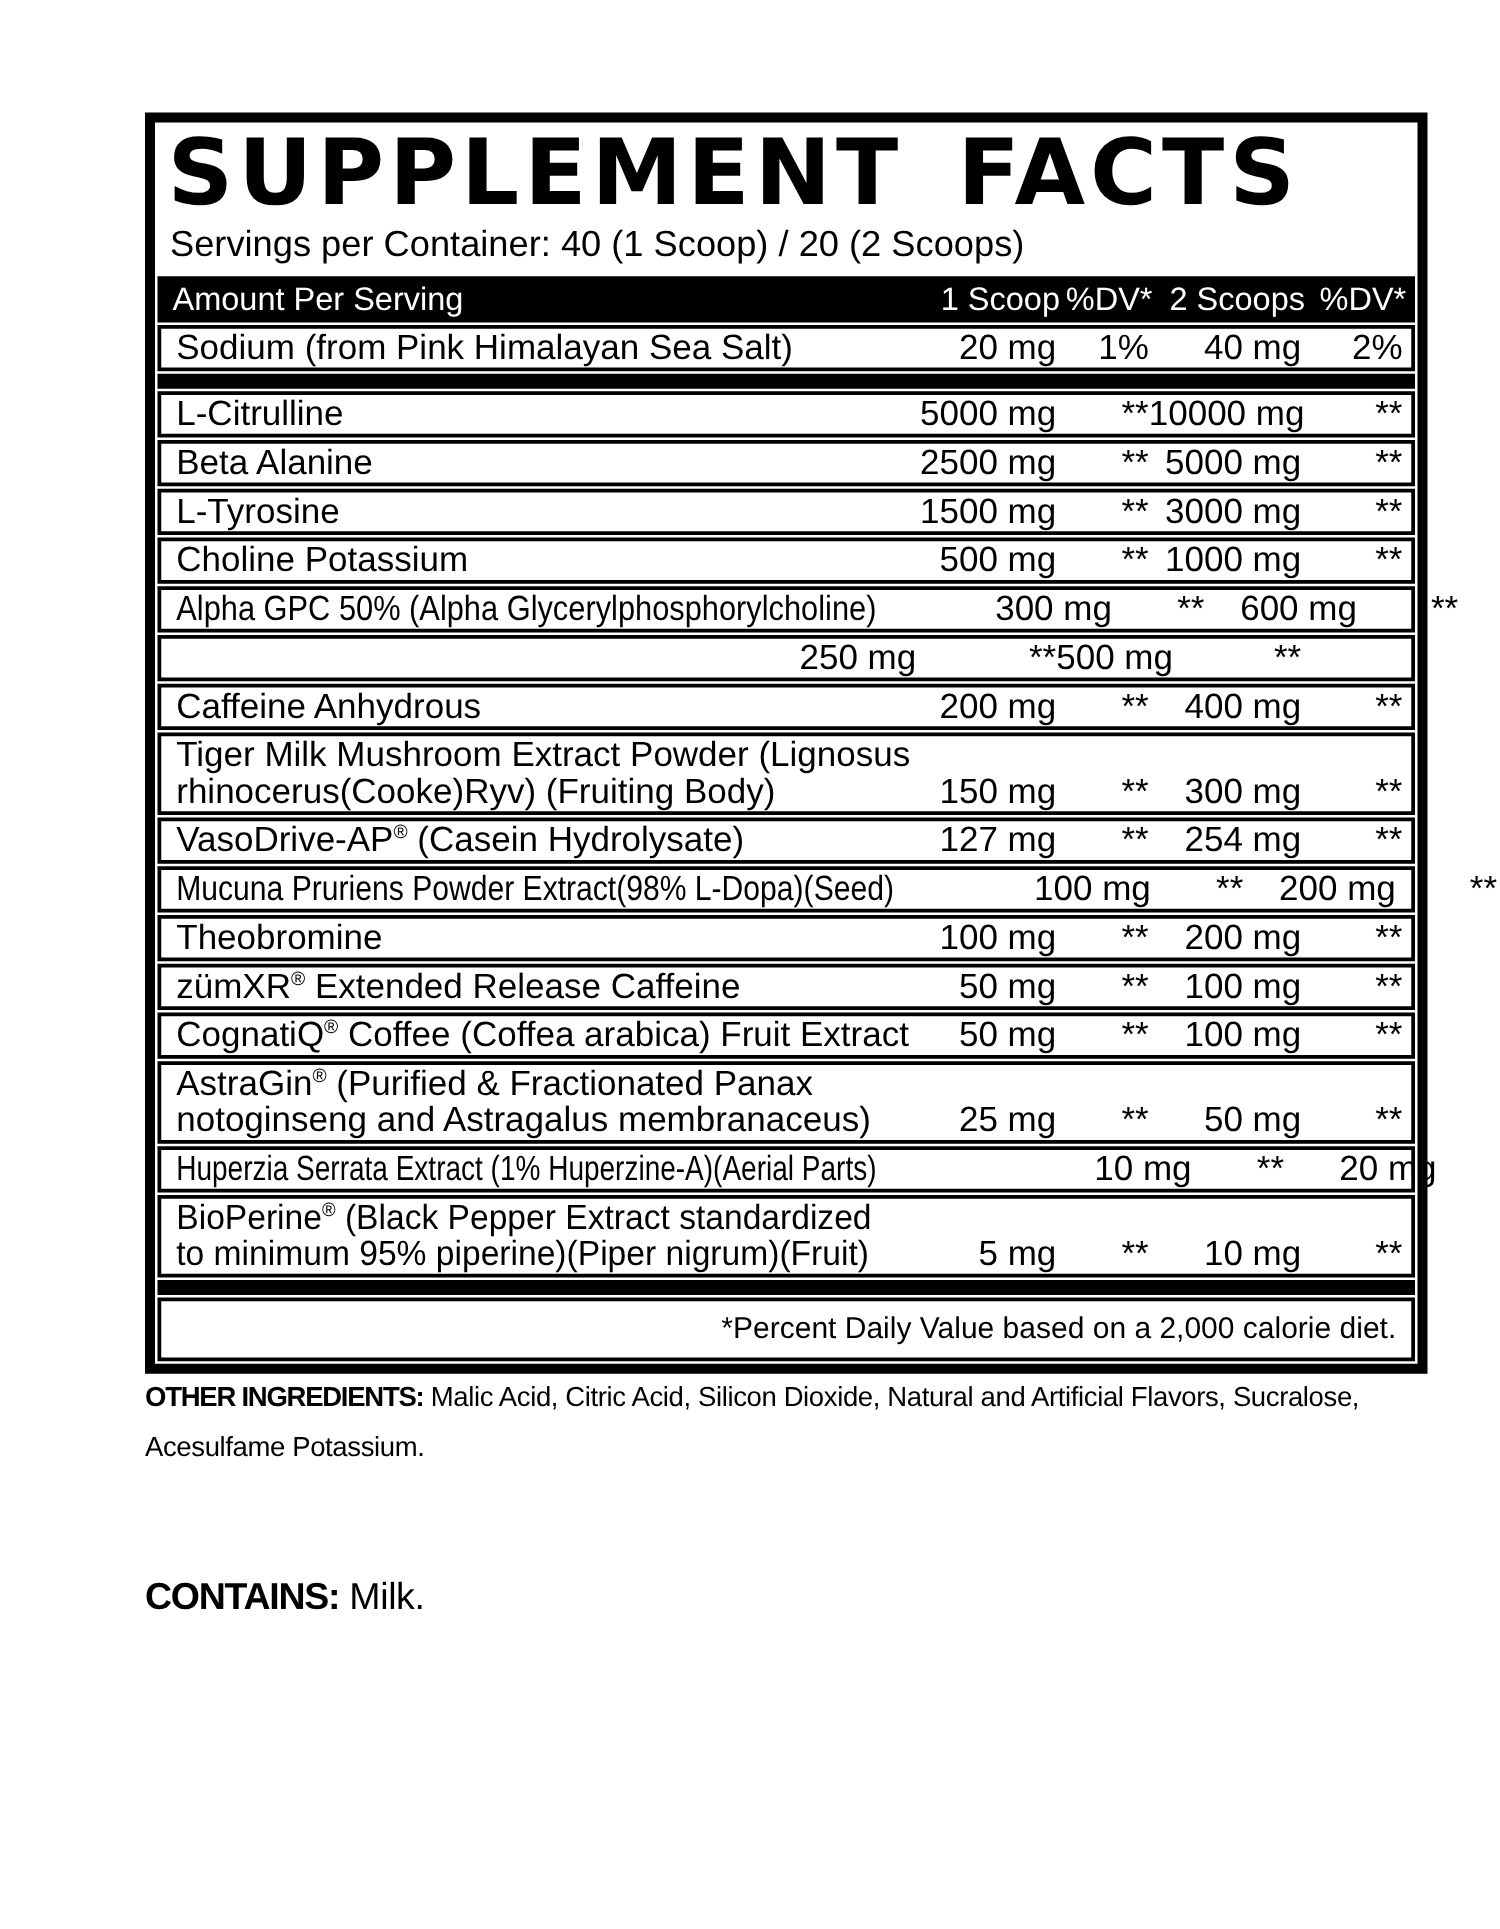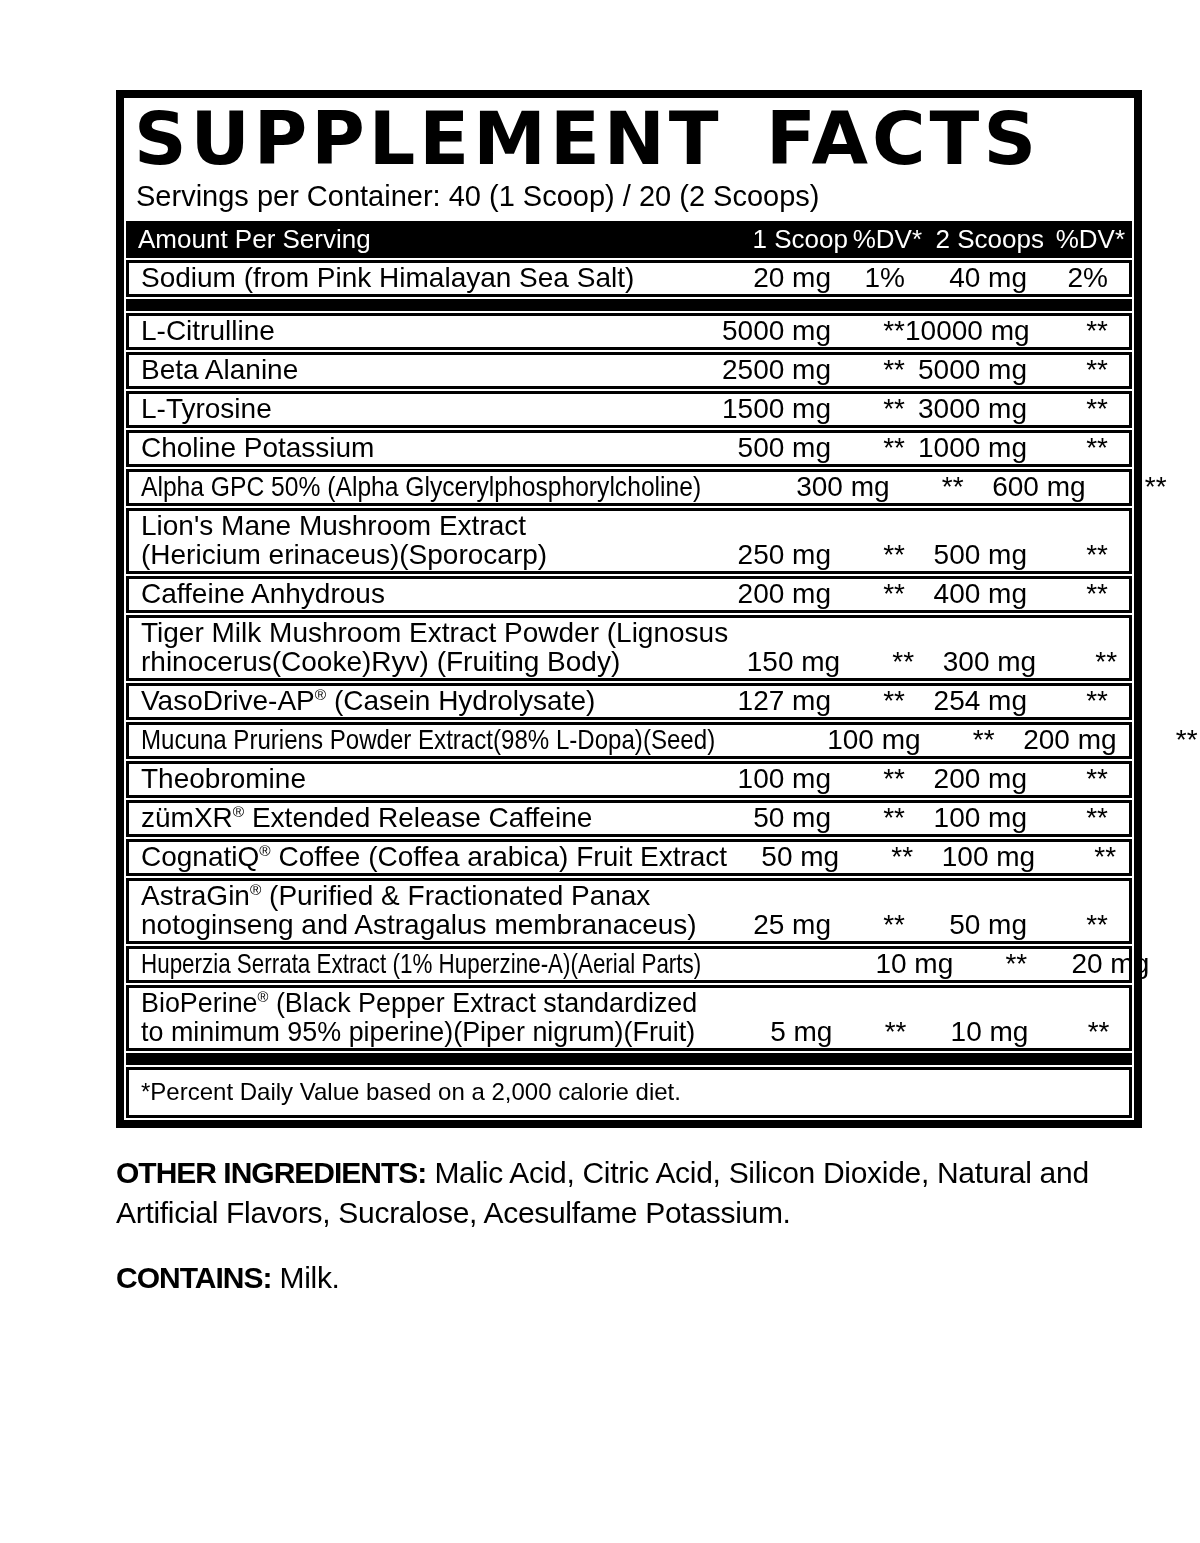--- a/index.html
+++ b/index.html
@@ -53,21 +53,21 @@
     font-size: 26px;
     height: 37px;
     align-items: center;
     padding: 0 7px 0 12px;
   }
 
   .row-box {
     border: 3px solid #000;
     background: #fff;
     margin-top: 2px;
-    padding: 0 21px 2px 12px;
+    padding: 0 7px 2px 12px;
     font-size: 28px;
     line-height: 29px;
   }
   .name-cell { white-space: pre; overflow: visible; }
   .cx96 .name-cell { transform: scaleX(0.96); transform-origin: left bottom; }
   .cx88 .name-cell { transform: scaleX(0.88); transform-origin: left bottom; }
   .cx86 .name-cell { transform: scaleX(0.86); transform-origin: left bottom; }
   .cx80 .name-cell { transform: scaleX(0.80); transform-origin: left bottom; }
 
   .bar {
@@ -75,30 +75,31 @@
     height: 12px;
     margin-top: 2px;
   }
 
   .footnote-box {
     border: 3px solid #000;
     margin-top: 2px;
     padding: 6px 12px 8px 12px;
     font-size: 24px;
     line-height: 31px;
+    text-align: right;
   }
 
   sup { font-size: 0.55em; line-height: 0; vertical-align: super; }
 
   
   .other-ing {
     position: absolute;
-    left: 88px; top: 1153px;
+    left: 88px; top: 1098px;
     width: 1022px;
-    font-size: 30px;
+    font-size: 22px;
     line-height: 40px;
     letter-spacing: -0.3px;
   }
   .contains {
     position: absolute;
     left: 88px; top: 1258px;
     width: 1022px;
     font-size: 30px;
     line-height: 40px;
     letter-spacing: -0.3px;
@@ -173,22 +174,20 @@
 
     <div class="grid5 row-box cx88">
       <div class="name-cell">Alpha GPC 50% (Alpha Glycerylphosphorylcholine)</div>
       <div class="cell-r">300 mg</div>
       <div class="cell-r">**</div>
       <div class="cell-r">600 mg</div>
       <div class="cell-r">**</div>
     </div>
 
     <div class="grid5 row-box">
-      <div class="name-cell">Lion's Mane Mushroom Extract
-(Hericium erinaceus)(Sporocarp)</div>
       <div class="cell-r">250 mg</div>
       <div class="cell-r">**</div>
       <div class="cell-r">500 mg</div>
       <div class="cell-r">**</div>
     </div>
 
     <div class="grid5 row-box">
       <div class="name-cell">Caffeine Anhydrous</div>
       <div class="cell-r">200 mg</div>
       <div class="cell-r">**</div>

